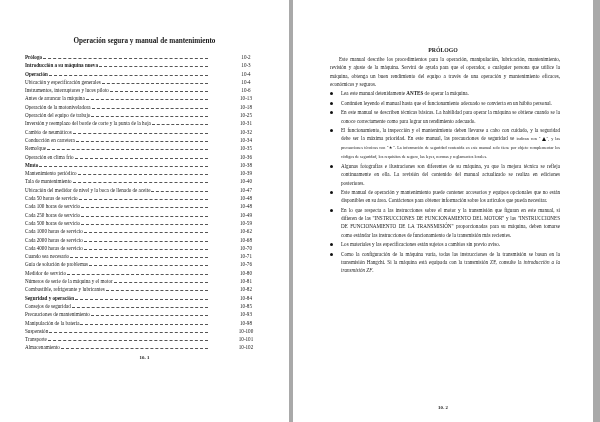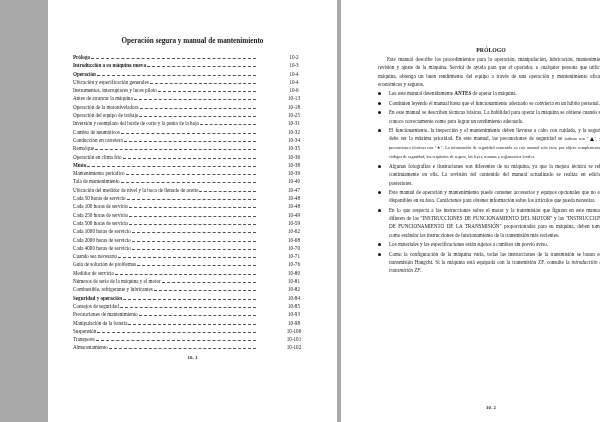--- a/index.html
+++ b/index.html
@@ -6,21 +6,20 @@
   body {
     width: 600px; height: 422px; overflow: hidden;
     background: #a9a9a9;
     font-family: "Liberation Serif", "DejaVu Serif", serif;
     color: #1a1a1a;
     position: relative;
   }
   .page {
     position: absolute; top: 0; height: 422px; background: #ffffff;
     overflow: hidden;
-    margin-left: 48px;
   }
   #page-left { left: 0; width: 289px; }
   #page-right { left: 293px; width: 300px; }
 
   
   .toc-title {
     position: absolute; top: 37px; left: 0; width: 289px;
     text-align: center; font-weight: bold; font-size: 7.2px;
   }
   .toc-list {

